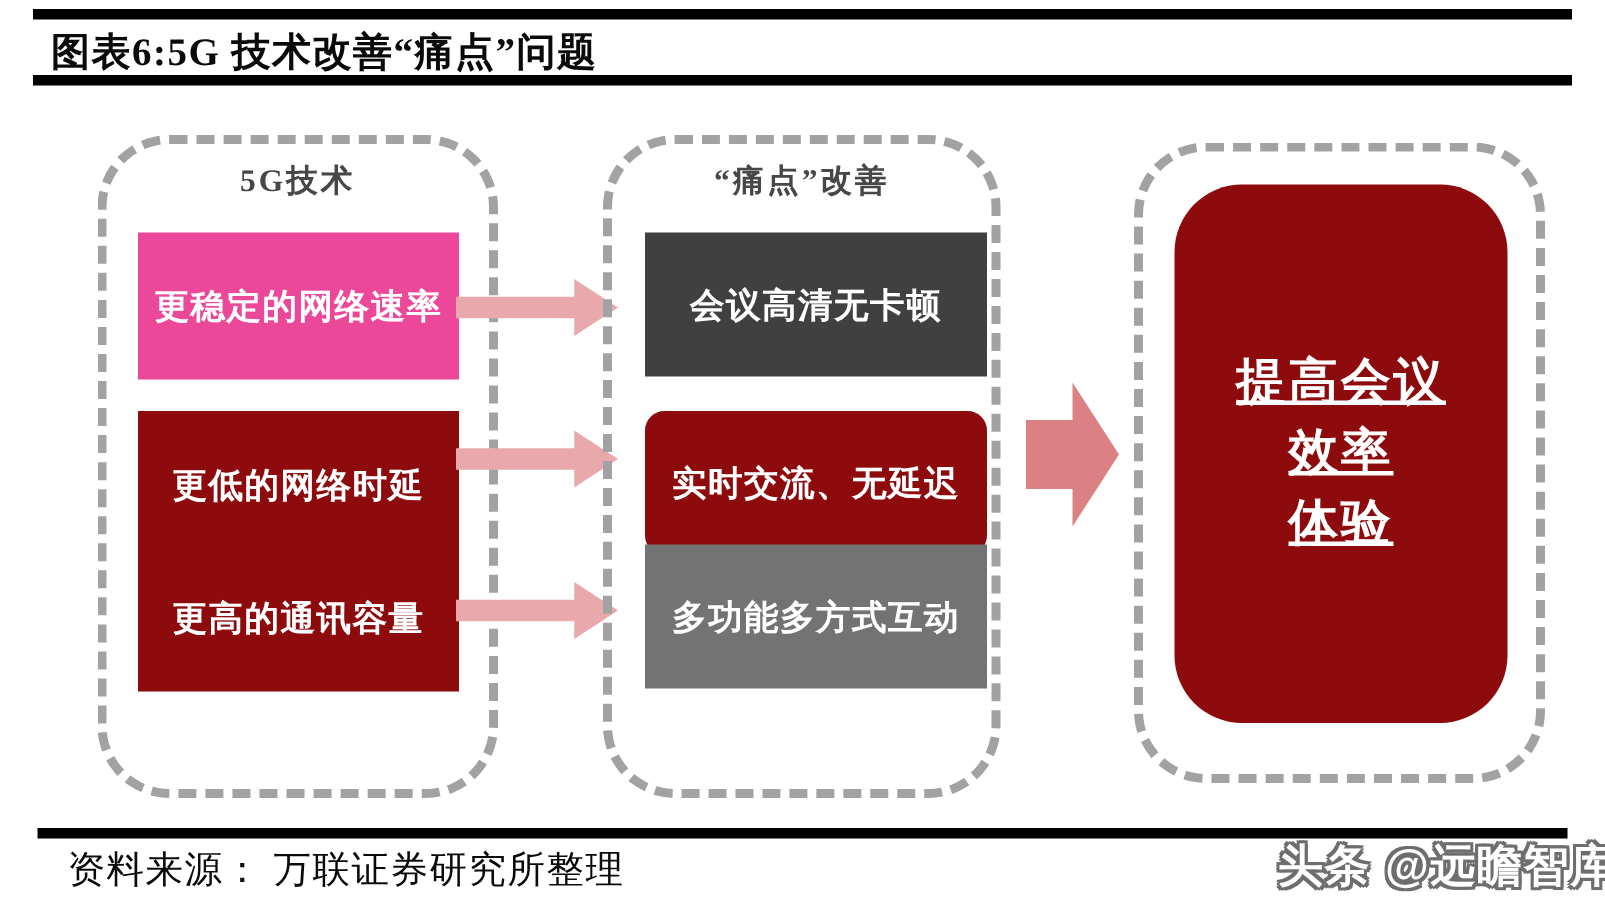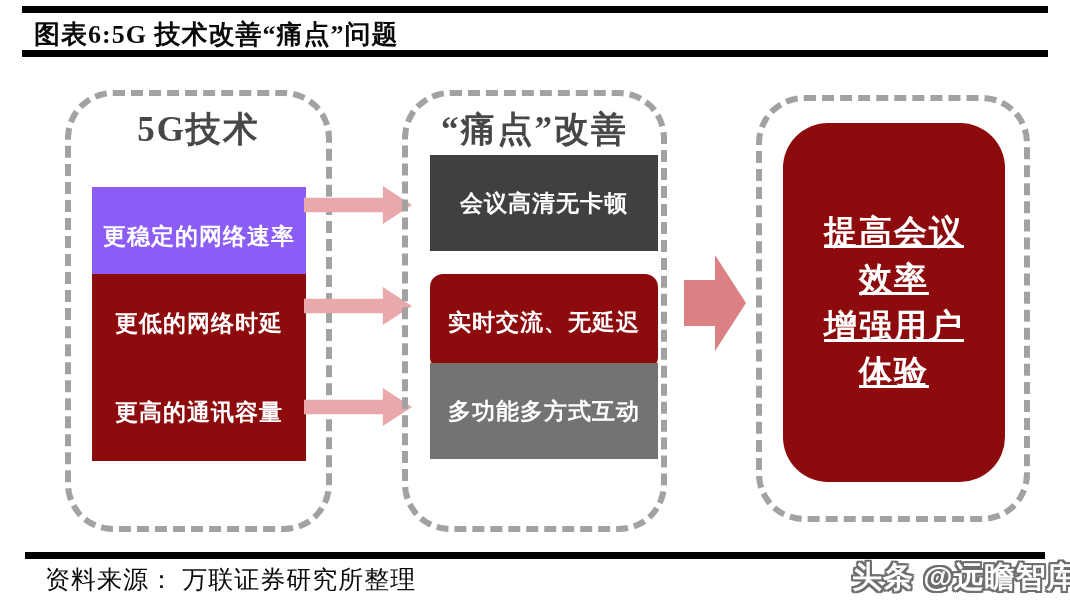--- a/index.html
+++ b/index.html
@@ -27,21 +27,21 @@
   .panel {
     position: absolute; box-sizing: border-box;
     border: 6px dashed #a2a2a2; border-radius: 48px;
     background: transparent;
   }
   .panel-left  { left: 65px;  top: 90px; width: 267px; height: 442px; }
   .panel-mid   { left: 402px; top: 90px; width: 265px; height: 442px; }
   .panel-right { left: 756px; top: 95px; width: 274px; height: 427px; }
   .panel-heading {
     position: absolute; left: 0; top: 10px; width: 100%;
-    text-align: center; font-size: 35px; font-weight: bold; color: #474747;
+    text-align: center; font-size: 21px; font-weight: bold; color: #474747;
     letter-spacing: 2px;
   }
 
   
   .redbox {
     position: absolute; box-sizing: border-box;
     display: flex; align-items: center; justify-content: center;
     color: #ffffff; font-weight: bold; font-size: 23px;
     letter-spacing: 1px; text-align: center;
   }
@@ -97,21 +97,21 @@
 <div class="canvas">
 
   <div class="rule rule-top"></div>
   <div class="fig-title">图表6:5G 技术改善“痛点”问题</div>
   <div class="rule rule-under"></div>
 
   <div class="panel panel-left" style="border-color: rgb(162, 162, 162);">
     <div class="panel-heading">5G技术</div>
   </div>
   <div class="col-left">
-    <div class="redbox row-0" style="background: #8b5cf6; margin-top: 32px;">更稳定的网络速率</div>
+    <div class="redbox row-0" style="background: #ec4899;">更稳定的网络速率</div>
     <div class="redbox row-1" style="background: rgb(142, 11, 13);">更低的网络时延</div>
     <div class="redbox row-2" style="background: rgb(142, 11, 13);">更高的通讯容量</div>
   </div>
 
   <div class="arrow-small a0" style="background: rgb(233, 169, 172);"></div>
   <div class="arrow-small a1" style="background: rgb(233, 169, 172);"></div>
   <div class="arrow-small a2" style="background: rgb(233, 169, 172);"></div>
 
   <div class="panel panel-mid" style="border-color: rgb(162, 162, 162);">
     <div class="panel-heading">“痛点”改善</div>
@@ -121,21 +121,20 @@
     <div class="redbox row-1" style="background: rgb(142, 11, 13); border-radius: 13px;">实时交流、无延迟</div>
     <div class="redbox row-2" style="background: #737373;">多功能多方式互动</div>
   </div>
 
   <div class="arrow-big" style="background: rgb(219, 129, 132);"></div>
 
   <div class="panel panel-right" style="border-color: rgb(162, 162, 162);"></div>
   <div class="result-box" style="background: rgb(142, 11, 13);">
     <div>提高会议</div>
     <div>效率</div>
-    <div>增强用户</div>
     <div>体验</div>
   </div>
 
   <div class="rule rule-bottom"></div>
   <div class="source">资料来源：  万联证券研究所整理</div>
   <div class="watermark">头条 @远瞻智库</div>
 
 </div>
 
 </body></html>

